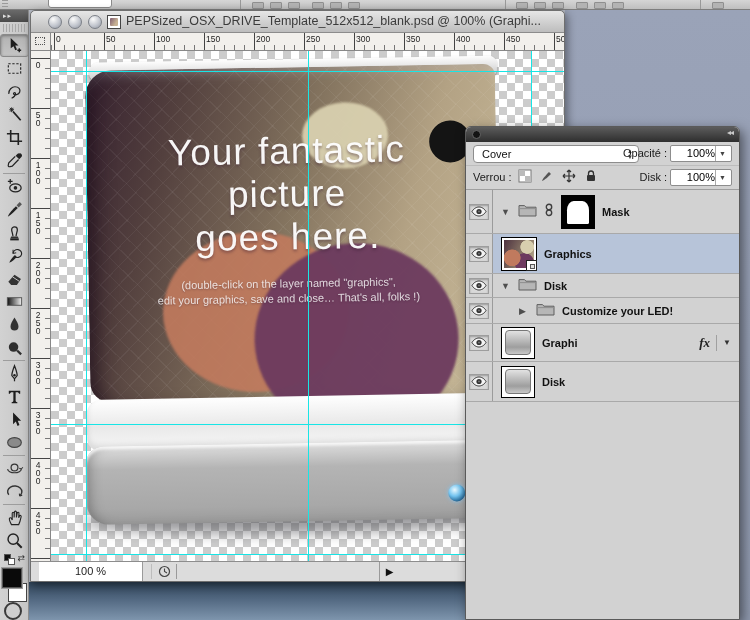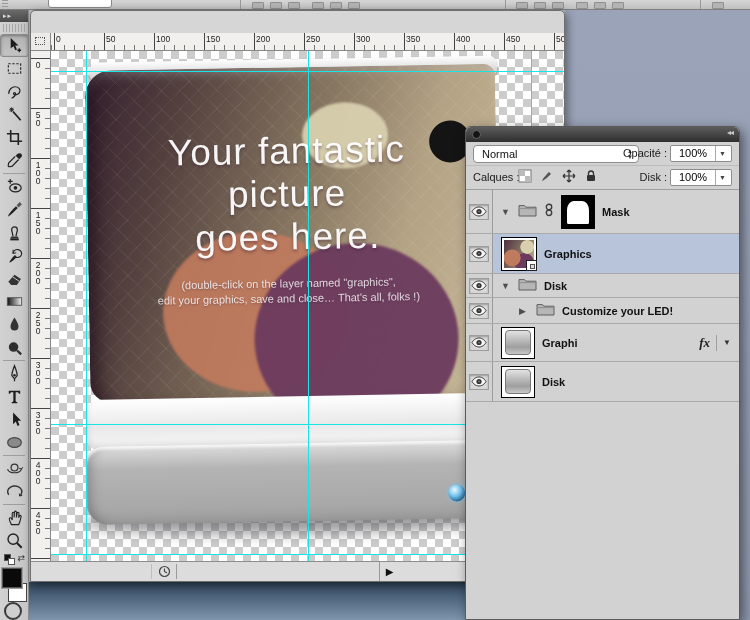--- a/index.html
+++ b/index.html
@@ -145,21 +145,21 @@
     border-radius:4px 4px 0 0; font-size:11px; font-weight:700; color:#111; line-height:17px; }
   .panel-menu { position:absolute; right:6px; top:4px; color:#e2e2e2; font-size:9px; }
   .blend-row { height:24px; position:relative; border-bottom:1px solid #bdbdbd; }
   .blend-select { position:absolute; left:7px; top:3px; width:166px; height:18px; background:#fff;
     border:1px solid #8d8d8d; border-radius:4px; font-size:11px; line-height:16px; padding-left:8px; color:#111; }
   .blend-stepper { position:absolute; right:5px; top:2px; font-size:6px; line-height:6px; color:#444; text-align:center; }
   .mini-label { font-size:11px; color:#1a1a1a; }
   .opacity-label { position:absolute; right:72px; top:5px;margin-left:20px; }
   .value-box { position:absolute; right:7px; top:3px; width:62px; height:17px; background:#fff;
     border:1px solid #8d8d8d; border-radius:2px; font-size:11px; line-height:15px; }
-  .value-box .val { display:inline-block; width:44px; text-align:center; }
+  .value-box .val { display:inline-block; width:44px; text-align:right; }
   .value-box .dd { display:inline-block; width:14px; border-left:1px solid #aaa; text-align:center;
     font-size:7px; color:#444; vertical-align:top; line-height:15px; }
   .lock-row { height:24px; position:relative; border-bottom:1px solid #9f9f9f; }
   .lock-label { position:absolute; left:7px; top:5px; }
   .fill-label { position:absolute; right:72px; top:5px; }
   .lock-icons { position:absolute; left:52px; top:3px; display:flex; gap:8px; align-items:center; }
   .lock-icons svg { width:14px; height:14px; }
 
   .layer-rows { }
   .lrow { display:flex; align-items:center; border-bottom:1px solid #a9a9a9; background:#d2d2d2; }
@@ -371,20 +371,29 @@
     <span class="swap-arrows">⇄</span>
   </div>
   <div class="big-swatches">
     <span class="bg-swatch"></span>
     <span class="fg-swatch"></span>
     <span class="quickmask"></span>
   </div>
 </div>
 
 <div class="doc-window">
+  <div class="titlebar">
+    <span class="traffic t-close"></span>
+    <span class="traffic t-min"></span>
+    <span class="traffic t-zoom"></span>
+    <span class="doc-icon">
+        <span></span>
+      </span>
+    <span class="title-text">PEPSized_OSX_DRIVE_Template_512x512_blank.psd @ 100% (Graphi...</span>
+  </div>
 
   <div class="ruler-corner">
       <div></div>
     </div>
   <div class="h-ruler" id="h-ruler">
       <span style="left: 5px;">0</span>
       <span style="left: 55px;">50</span>
       <span style="left: 105px;">100</span>
       <span style="left: 155px;">150</span>
       <span style="left: 205px;">200</span>
@@ -438,45 +447,46 @@
         <div class="guide-v" style="left: 35px; background: rgb(23, 229, 230);"></div>
         <div class="guide-v" style="left: 257px; background: rgb(23, 229, 230);"></div>
         <div class="guide-v" style="left: 480px; background: rgb(23, 229, 230);"></div>
         <div class="guide-h" style="top: 20px; background: rgb(23, 229, 230);"></div>
         <div class="guide-h" style="top: 373px; background: rgb(23, 229, 230);"></div>
         <div class="guide-h" style="top: 503px; background: rgb(23, 229, 230);"></div>
       </div>
   </div>
 
   <div class="statusbar">
+    <span class="zoom-field">100 %</span>
     <span class="status-icon">
       <svg width="13" height="13" viewBox="0 0 13 13">
           <circle cx="6.5" cy="6.5" r="5" fill="none" stroke="#444" stroke-width="1.2"></circle>
           <path d="M6.5 3.5 V6.5 L9 8" fill="none" stroke="#444" stroke-width="1.1"></path>
         </svg>
     </span>
     <span class="status-reveal">▶</span>
   </div>
 </div>
 
 <div class="layers-panel">
   <div class="panel-header">
     <span class="panel-close"></span>
     <span class="panel-collapse">◂◂</span>
   </div>
   <div class="blend-row">
     <span class="blend-select">
-      <span>Normal</span>
+      <span>Cover</span>
       <span class="blend-stepper">▲<br>▼</span>
     </span>
     <span class="mini-label opacity-label">Opacité :</span>
     <span class="value-box"><span class="val">100%</span><span class="dd">▼</span></span>
   </div>
   <div class="lock-row">
-    <span class="mini-label lock-label">Calques :</span>
+    <span class="mini-label lock-label">Verrou :</span>
     <span class="lock-icons">
       <svg viewBox="0 0 14 14">
           <rect x="1" y="1" width="12" height="12" fill="#fff" stroke="#777"></rect>
           <path d="M1 1 h6 v6 h-6 Z M7 7 h6 v6 h-6 Z" fill="#bbb"></path>
         </svg>
       <svg viewBox="0 0 14 14">
           <path d="M2 12 C3 9 7 5 9 3 L11 5 C9 7 5 11 2 12 Z" fill="#555"></path>
         </svg>
       <svg viewBox="0 0 14 14">
           <path d="M7 1 v12 M1 7 h12 M7 1 l-2 2 M7 1 l2 2 M7 13 l-2 -2 M7 13 l2 -2 M1 7 l2 -2 M1 7 l2 2 M13 7 l-2 -2 M13 7 l-2 2" stroke="#333" fill="none" stroke-width="1.2"></path>

